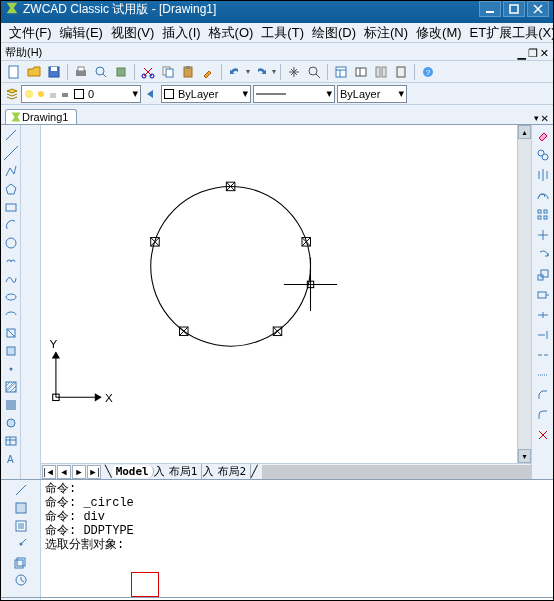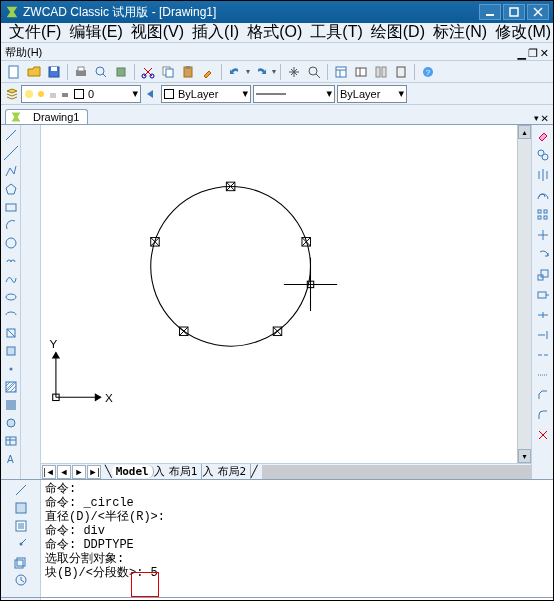--- a/index.html
+++ b/index.html
@@ -1,34 +1,34 @@
 <!DOCTYPE html>
 <html><head>
 <meta charset="utf-8">
 <style>
   * { box-sizing: border-box; margin: 0; padding: 0; }
   body { font-family: "Microsoft YaHei", Arial, sans-serif; font-size: 11px; background: #fff; width: 554px; height: 601px; overflow: hidden; border: 1px solid #000; }
-  .titlebar { background: linear-gradient(#1a6aa8,#0d5a96); color: #fff; height: 22px; display: flex; align-items: center; padding: 8px 4px; }
+  .titlebar { background: linear-gradient(#1a6aa8,#0d5a96); color: #fff; height: 22px; display: flex; align-items: flex-start; padding: 0 4px; }
   .titlebar .logo { width: 14px; height: 14px; margin-right: 4px; }
   .titlebar .title { flex: 1; font-size: 12px; }
   .titlebar .winbtn { width: 22px; height: 16px; margin-left: 2px; background: #2d7ab5; border: 1px solid #5a9bd0; display: flex; align-items: center; justify-content: center; cursor: pointer; }
   .titlebar .winbtn svg { width: 10px; height: 10px; }
   .titlebar .close { background: #2d7ab5; }
   .menubar { background: #eaf1f9; height: 20px; display: flex; align-items: center; padding: 0 4px; border-bottom: 1px solid #c0d0e0; overflow: hidden; white-space: nowrap; }
-  .menubar .menuitem { padding: 2px 4px; cursor: pointer; font-size: 16px; }
+  .menubar .menuitem { padding: 2px 4px; cursor: pointer; font-size: 13px; }
   .menubar2 { background: #eaf1f9; height: 18px; display: flex; align-items: flex-end; padding: 0 4px; border-bottom: 1px solid #c0d0e0; }
   .toolbar { background: #eaf1f9; height: 22px; display: flex; align-items: center; padding: 1px 4px; border-bottom: 1px solid #c0d0e0; gap: 2px; }
   .toolbar .tbtn { width: 18px; height: 18px; display: flex; align-items: center; justify-content: center; cursor: pointer; border: 1px solid transparent; border-radius: 2px; }
   .toolbar .sep { width: 1px; height: 16px; background: #b0c0d0; margin: 0 2px; }
   .toolbar2 { background: #eaf1f9; height: 22px; display: flex; align-items: center; padding: 1px 4px; border-bottom: 1px solid #c0d0e0; gap: 2px; }
   .layer-combo { height: 18px; border: 1px solid #7a8a9a; background: #fff; font-size: 11px; padding: 0 2px; display: flex; align-items: center; }
   .swatch { width: 10px; height: 10px; border: 1px solid #000; margin-right: 4px; }
   .dropdown-arrow { margin-left: auto; }
   .doc-tabs { background: #eaf1f9; height: 20px; display: flex; align-items: flex-end; padding: 0 4px; border-bottom: 1px solid #8aa0b8; position: relative; }
-  .doc-tab { background: #fff; border: 1px solid #8aa0b8; border-bottom: none; padding: 1px 8px 1px 4px; display: flex; align-items: flex-start; gap: 11px; border-radius: 3px 3px 0 0; }
+  .doc-tab { background: #fff; border: 1px solid #8aa0b8; border-bottom: none; padding: 1px 8px 1px 4px; display: flex; align-items: flex-start; gap: 0; border-radius: 3px 3px 0 0; }
   .doc-tabs .right { margin-left: auto; display: flex; gap: 2px; }
   .main { display: flex; height: 354px; }
   .left-tools, .left-tools2 { width: 20px; background: #eaf1f9; border-right: 1px solid #c0d0e0; display: flex; flex-direction: column; align-items: center; padding-top: 2px; gap: 2px; }
   .left-tools .tb, .left-tools2 .tb, .right-tools .tb { width: 16px; height: 16px; display: flex; align-items: center; justify-content: center; cursor: pointer; }
   .right-tools { width: 22px; background: #eaf1f9; border-left: 1px solid #c0d0e0; display: flex; flex-direction: column; align-items: center; padding-top: 2px; gap: 4px; }
   .canvas-wrap { flex: 1; display: flex; flex-direction: column; }
   .canvas-area { flex: 1; position: relative; background: #fff; overflow: hidden; }
   .canvas-area .vscroll { position: absolute; right: 0; top: 0; bottom: 0; width: 14px; background: #e0e5ea; border-left: 1px solid #c0c8d0; }
   .canvas-area .vscroll .up, .canvas-area .vscroll .dn { height: 14px; background: #d0d8e0; border: 1px solid #a0b0c0; display:flex; align-items:center; justify-content:center; font-size:8px; }
   .canvas-area .vscroll .dn { position: absolute; bottom: 0; left:0; right:0; }
@@ -574,25 +574,23 @@
     <span class="tb">
         <svg width="14" height="14">
           <circle cx="7" cy="7" r="5" fill="none" stroke="#3a7ab8"></circle>
           <path d="M7 7V4M7 7l3 2" stroke="#3a7ab8"></path>
         </svg>
       </span>
   </div>
   <div class="cmd-text">
     <div>命令:</div>
     <div>命令: _circle</div>
-    <div>直径(D)/&lt;半径(R)&gt;:</div>
     <div>命令: div</div>
     <div>命令: DDPTYPE</div>
     <div>选取分割对象:</div>
-    <div>块(B)/&lt;分段数&gt;: 5</div>
     <div class="redbox" style="left:90px; top:92px; width:28px; height:25px"></div>
   </div>
 </div>
 <div class="cmd-input-row">
   <div class="handle">⠿</div>
   <div class="cmd-input">
     <span>命令:</span>
   </div>
 </div>
 

